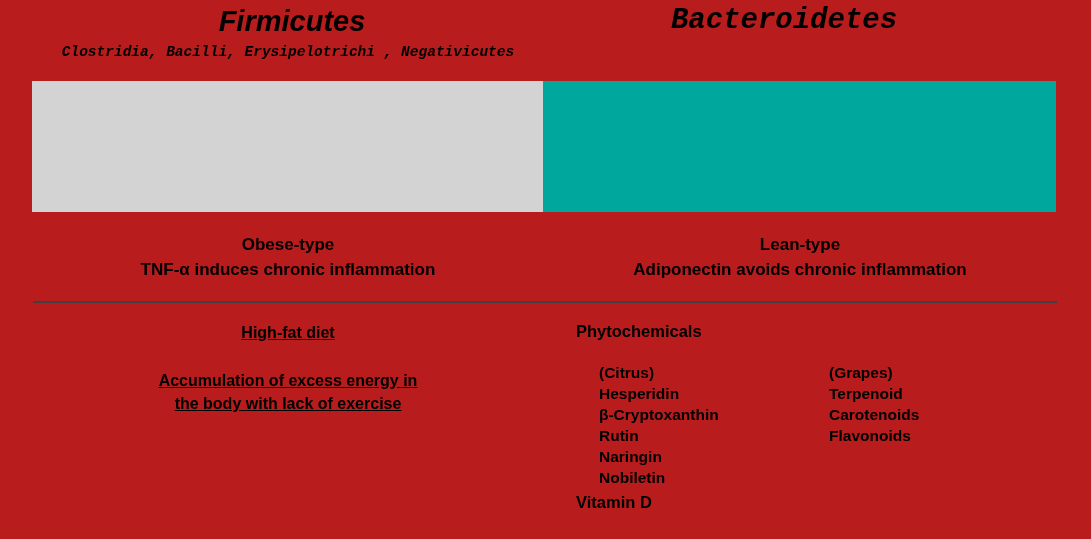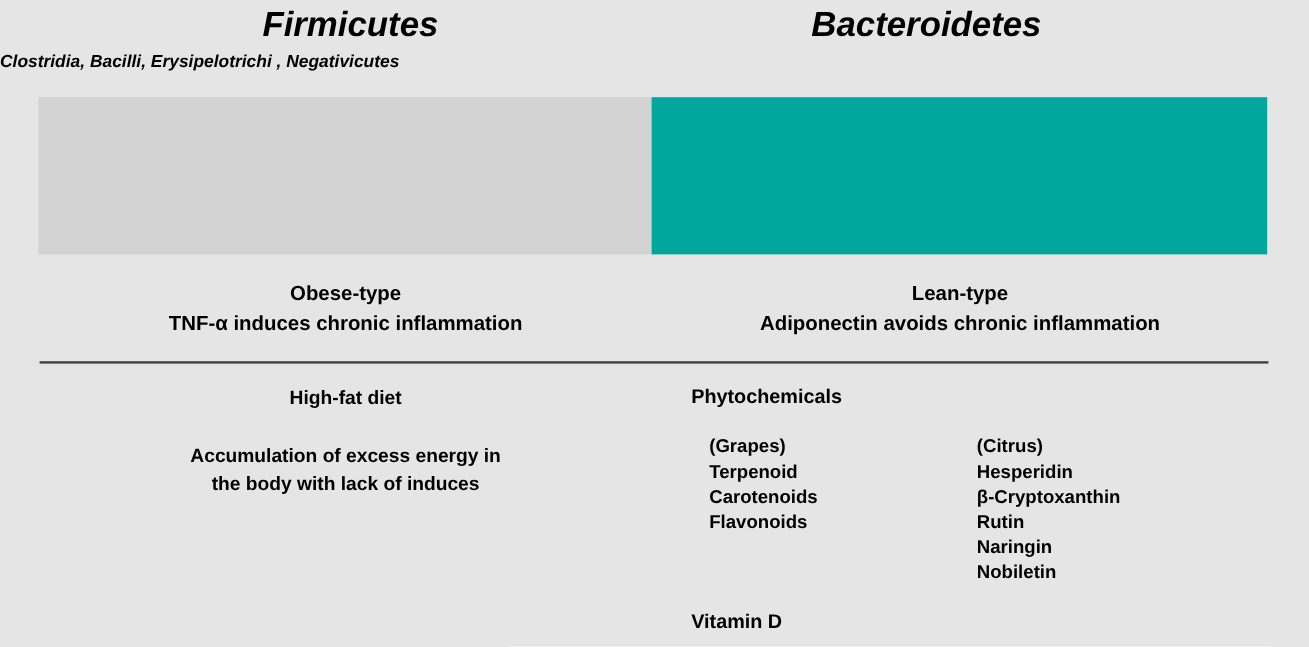--- a/index.html
+++ b/index.html
@@ -8,55 +8,57 @@
     background: #ffffff;
   }
   body {
     font-family: "Liberation Sans", sans-serif;
     color: #000000;
   }
   #figure {
     position: relative;
     width: 1091px;
     height: 539px;
-    background: #e5e5e5;
+    background: #b91c1c;
     overflow: hidden;
   }
 
   
   .phylum-title {
     position: absolute;
     font-size: 29px;
     font-weight: bold;
     font-style: italic;
     letter-spacing: 0px;
     white-space: nowrap;
     text-align: center;
     line-height: 34px;
   }
   #title-firmicutes {
     left: 0;
     top: 4px;
     width: 584px;
   }
   #title-bacteroidetes {
-    left: 512px;
+    left: 524px;
     top: 4px;
     width: 520px;
+    font-family: Liberation Mono, monospace;
   }
   #subtitle-firmicutes {
     position: absolute;
     left: 0;
     top: 44px;
     width: 576px;
-    text-align: left;
+    text-align: center;
     font-size: 14.5px;
     font-weight: bold;
     font-style: italic;
     white-space: nowrap;
+    font-family: Liberation Mono, monospace;
   }
 
   
   #bar-row {
     position: absolute;
     left: 32px;
     top: 81px;
     width: 1024px;
     height: 131px;
     display: flex;
@@ -97,21 +99,21 @@
   #left-lower {
     position: absolute;
     left: 32px;
     top: 321px;
     width: 512px;
     text-align: center;
     font-size: 16px;
     font-weight: bold;
     line-height: 23.5px;
   }
-  #left-lower .para { margin: 0; }
+  #left-lower .para { margin: 0; text-decoration: underline; }
   #left-lower .para.second { margin-top: 24px; }
   #left-lower .para span { display: block; }
 
   
   #right-lower {
     position: absolute;
     left: 576px;
     top: 321px;
     width: 480px;
     font-size: 15.5px;
@@ -129,21 +131,21 @@
     align-items: flex-start;
   }
   .phyto-group {
     display: block;
   }
   .phyto-group.citrus { width: 215px; padding-left: 23px; }
   .phyto-group.grapes { width: 200px; padding-left: 15px; }
   .phyto-group span { display: block; white-space: nowrap; }
   #vitamin-d {
     display: block;
-    margin-top: 20px;
+    margin-top: 4px;
     font-size: 16.5px;
     font-weight: bold;
   }
 </style>
 </head>
 <body>
 
 <div id="figure">
 
   <div class="phylum-title" id="title-firmicutes">Firmicutes</div>
@@ -168,41 +170,41 @@
   </div>
 
   <div id="divider" style="background: rgb(64, 64, 64);"></div>
 
   <div id="left-lower">
     <p class="para first">
       <span>High-fat diet</span>
     </p>
     <p class="para second">
       <span>Accumulation of excess energy in</span>
-      <span>the body with lack of induces</span>
+      <span>the body with lack of exercise</span>
     </p>
   </div>
 
   <div id="right-lower">
     <span id="phyto-heading">Phytochemicals</span>
 
     <div id="phyto-groups">
-      <div class="phyto-group grapes">
-        <span>(Grapes)</span>
-        <span>Terpenoid</span>
-        <span>Carotenoids</span>
-        <span>Flavonoids</span>
-      </div>
-
       <div class="phyto-group citrus">
         <span>(Citrus)</span>
         <span>Hesperidin</span>
         <span>β-Cryptoxanthin</span>
         <span>Rutin</span>
         <span>Naringin</span>
         <span>Nobiletin</span>
       </div>
+
+      <div class="phyto-group grapes">
+        <span>(Grapes)</span>
+        <span>Terpenoid</span>
+        <span>Carotenoids</span>
+        <span>Flavonoids</span>
+      </div>
     </div>
 
     <span id="vitamin-d">Vitamin D</span>
   </div>
 
 </div>
 
 </body></html>

